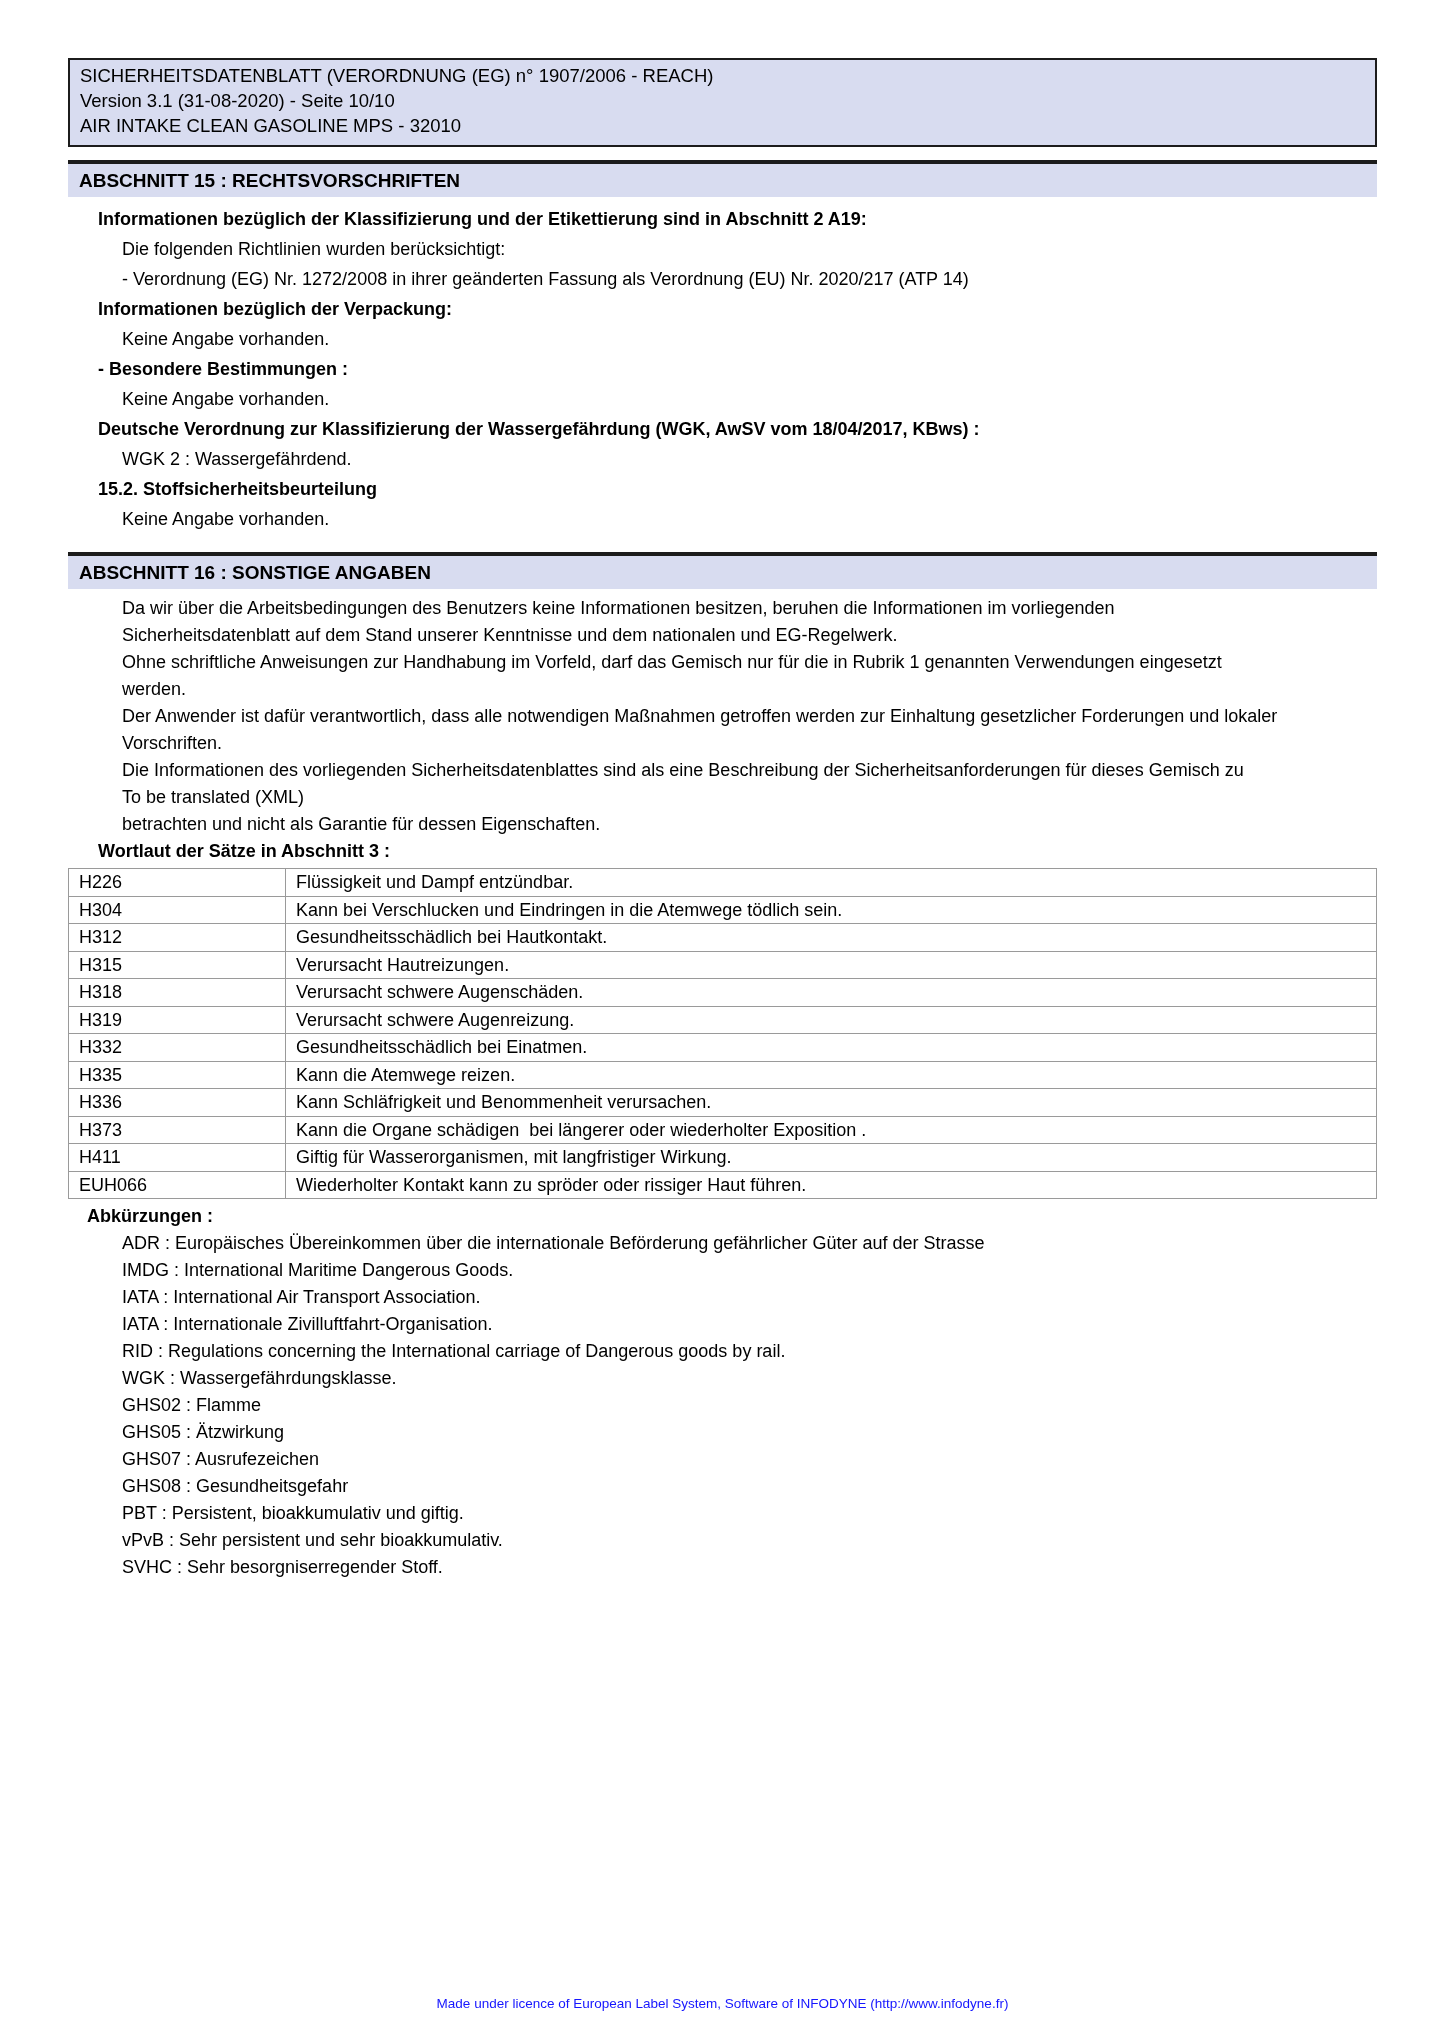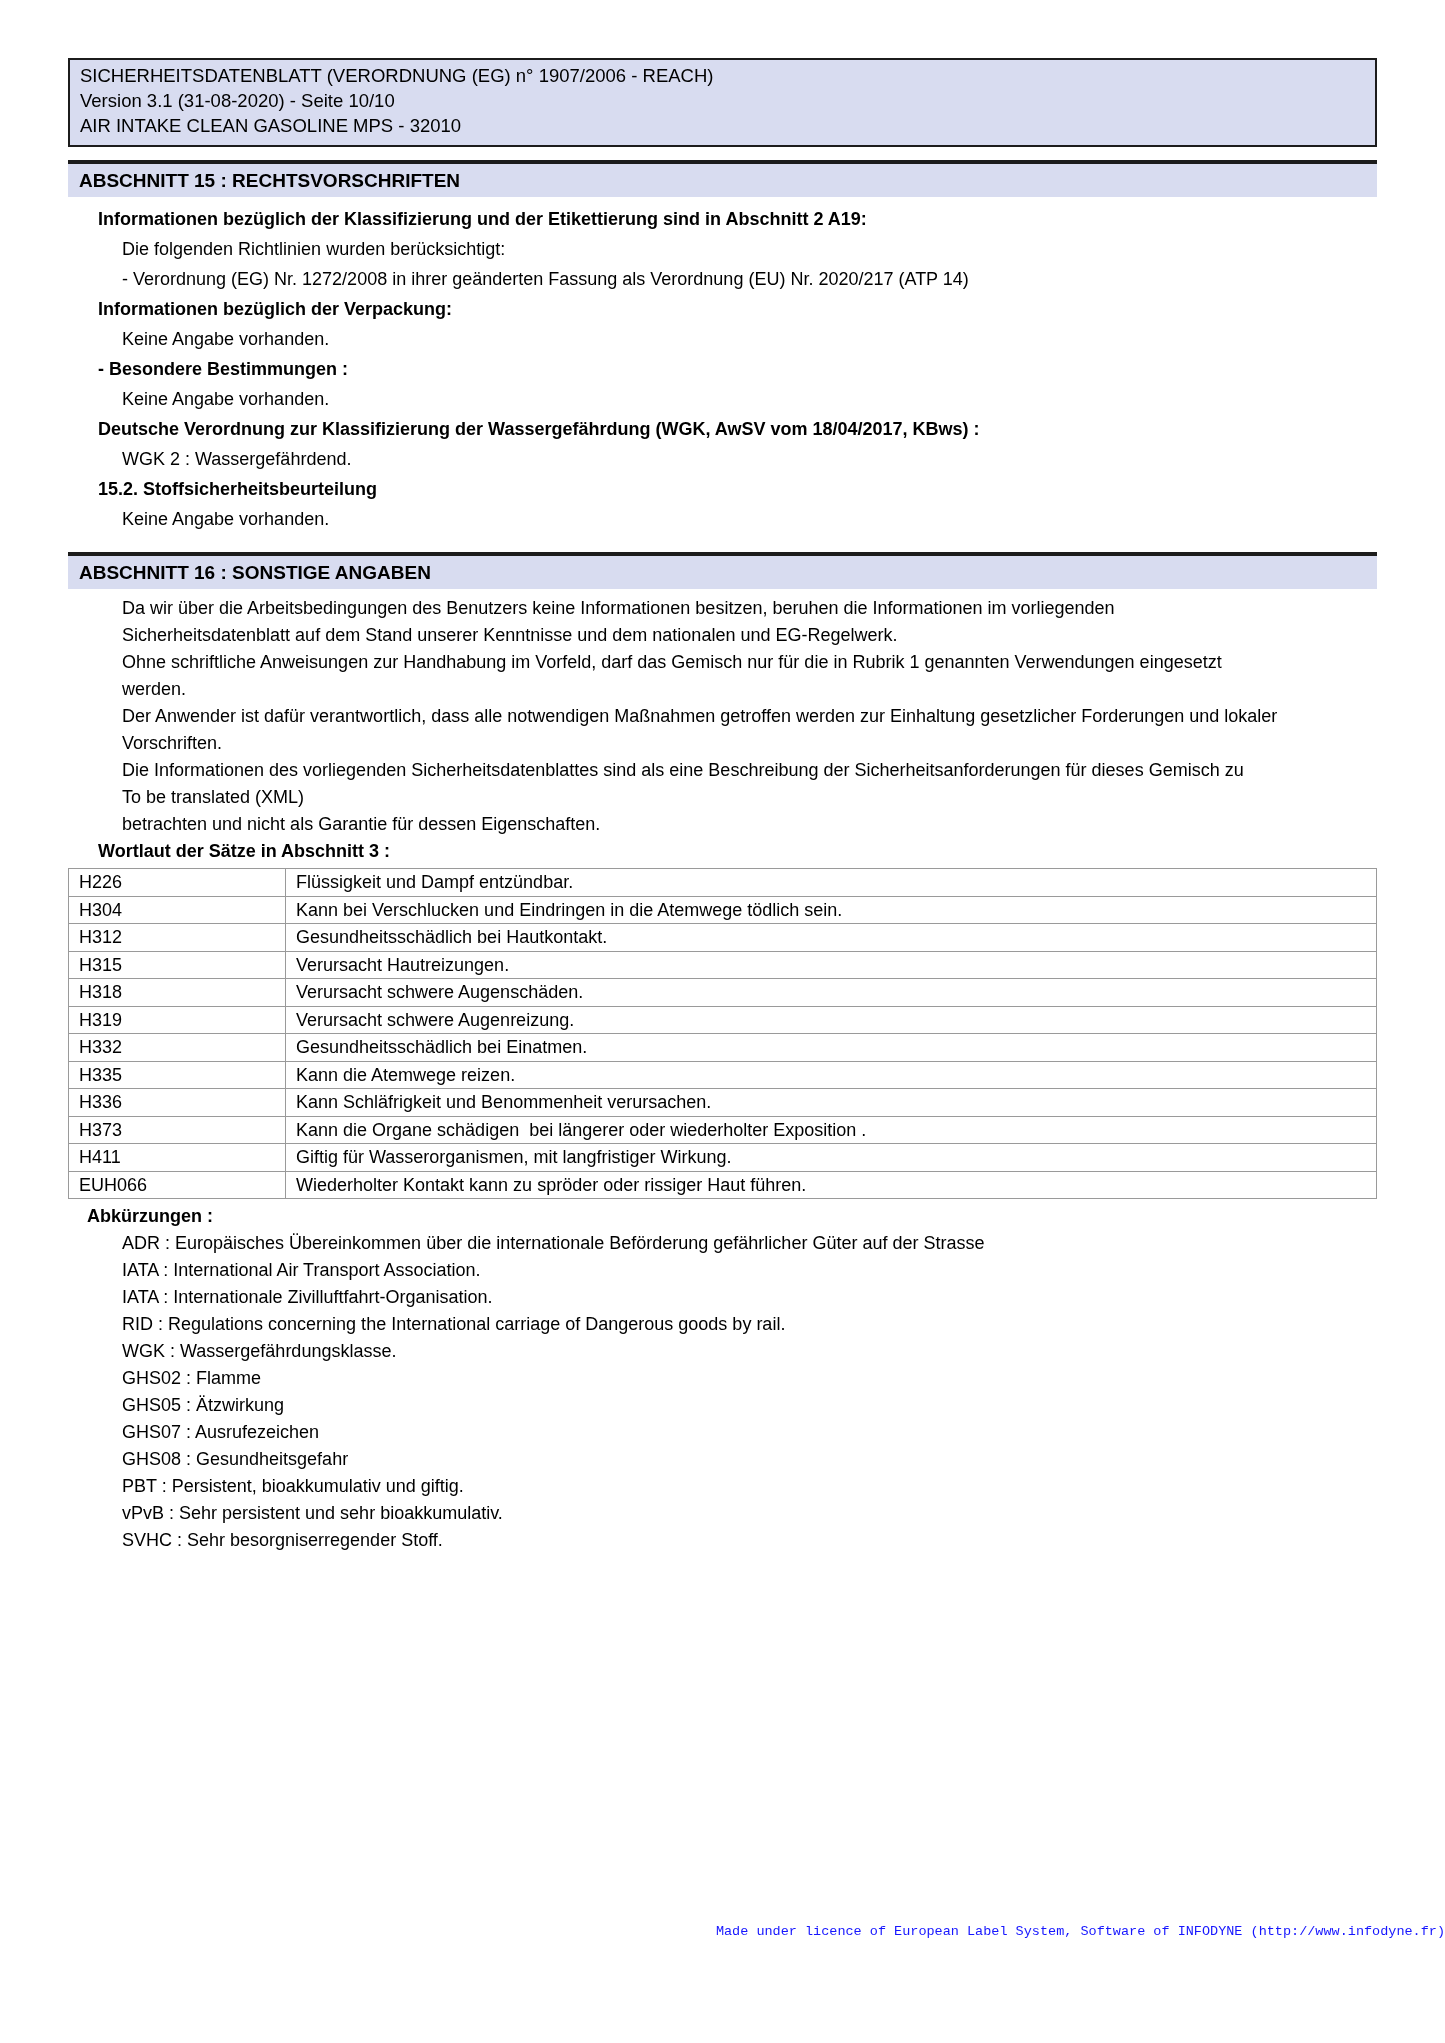--- a/index.html
+++ b/index.html
@@ -53,22 +53,22 @@
   }
   .hazard-table td.code { width:206px; }
   .hazard-table td.desc { white-space:pre; }
 
   .abbr-label {
     margin-top:4px; margin-left:19px;
     font-weight:bold; font-size:18px; line-height:27px;
   }
 
   .footer {
-    position:absolute; left:0; top:1924px; width:100%;
-    text-align:right; color:var(--footer-blue); font-size:13.5px;font-family:Liberation Mono, monospace;
+    position:absolute; left:0; top:1996px; width:100%;
+    text-align:center; color:var(--footer-blue); font-size:13.5px;
   }
 </style>
 </head>
 <body style="--band-bg: #d8dcf0; --line-dark: #1c1c1c; --table-border: #9a9a9a; --footer-blue: #1616ff;">
 
 <div class="page">
 
   <div class="doc-header">
     <div class="doc-header-row">
       <span>SICHERHEITSDATENBLATT (VERORDNUNG (EG) n° 1907/2006 - REACH)</span>
@@ -200,20 +200,21 @@
         </tr>
       </tbody>
   </table>
 
   <div class="abbr-label">Abkürzungen :</div>
 
   <div class="lines" id="abbr-list">
 
       <div class="line style-body">ADR : Europäisches Übereinkommen über die internationale Beförderung gefährlicher Güter auf der Strasse</div>
 
+      <div class="line style-body">IMDG : International Maritime Dangerous Goods.</div>
 
       <div class="line style-body">IATA : International Air Transport Association.</div>
 
       <div class="line style-body">IATA : Internationale Zivilluftfahrt-Organisation.</div>
 
       <div class="line style-body">RID : Regulations concerning the International carriage of Dangerous goods by rail.</div>
 
       <div class="line style-body">WGK : Wassergefährdungsklasse.</div>
 
       <div class="line style-body">GHS02 : Flamme</div>

